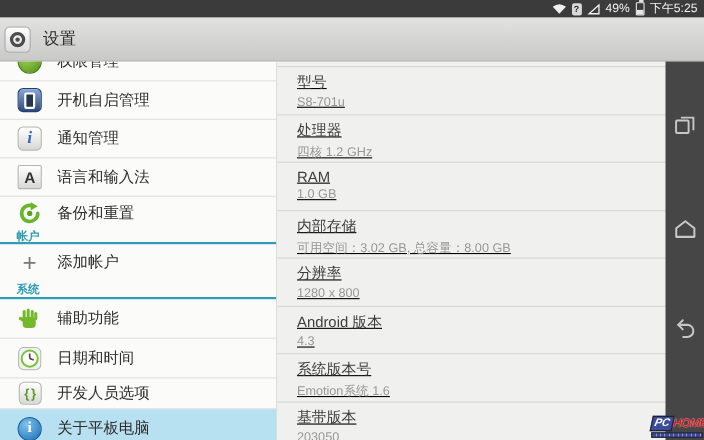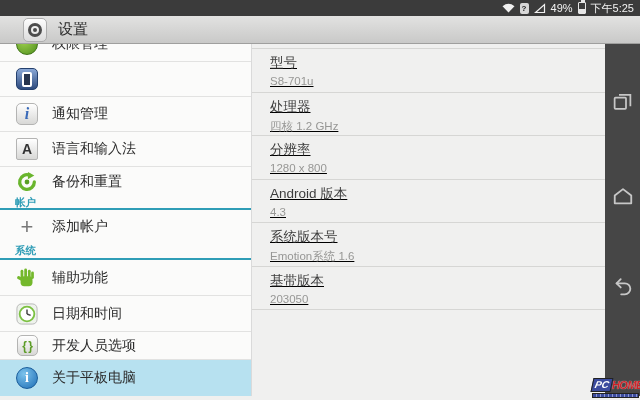--- a/index.html
+++ b/index.html
@@ -11,22 +11,22 @@
   .status-bar { height:16px; background:#3b3b3b; display:flex; align-items:center;
     justify-content:flex-end; gap:5px; padding-right:6px; color:#f2f2f2; font-size:11px; }
   .sb-txt { line-height:16px; }
   .sim-box { width:9px; height:11px; background:#d8d8d8; border-radius:2px; color:#222;
     font-size:8px; font-weight:bold; display:flex; align-items:center; justify-content:center; }
   .batt { position:relative; width:8px; height:12px; border:1px solid #e6e6e6; border-radius:1px; }
   .batt::before { content:""; position:absolute; top:-3px; left:2px; width:4px; height:2px; background:#e6e6e6; }
   .batt-fill { position:absolute; bottom:0; left:0; right:0; height:45%; background:#e6e6e6; }
 
   
-  .header { height:28px; background:linear-gradient(#e2e2e1,#c9c9c8); border-bottom:1px solid #9f9f9e;
-    display:flex; align-items:center; gap:11px; padding-left:23px; }
+  .header { height:40px; background:linear-gradient(#e2e2e1,#c9c9c8); border-bottom:1px solid #9f9f9e;
+    display:flex; align-items:center; gap:11px; padding-left:4px; }
   .gear { width:24px; height:24px; border-radius:5px; border:1px solid #adadad;
     background:linear-gradient(#fdfdfd,#dcdcdc); display:flex; align-items:center; justify-content:center; }
   .gear-ring { position:relative; width:14px; height:14px; border:3px solid #4d4d4d; border-radius:50%; }
   .gear-ring::after { content:""; position:absolute; inset:2px; background:#4d4d4d; border-radius:50%; }
   .header-title { font-size:15px; color:#2a2a2a; }
 
   
   .page-body { display:flex; height:352px; }
   .sidebar { width:252px; background:#fbfbfa; display:flex; flex-direction:column; border-right:1px solid #dadada; }
   .detail { flex:1; background:#f0f0ef; padding-top:4px;text-decoration:underline; }
@@ -123,20 +123,21 @@
           <span class="slabel">权限管理</span>
         </div>
       </div>
 
       <div class="srow divider" style="height:35px;">
         <span class="icn">
             <span class="icn-startup">
               <span class="ph"></span>
             </span>
           </span>
+        <span class="slabel">开机自启管理</span>
       </div>
 
       <div class="srow divider" style="height:35px;">
         <span class="icn">
             <span class="box-icn">
               <span class="notif-i">i</span>
             </span>
           </span>
         <span class="slabel">通知管理</span>
       </div>
@@ -226,20 +227,28 @@
 
         <div class="drow">
           <div class="t">型号</div>
           <div class="v">S8-701u</div>
         </div>
         <div class="drow">
           <div class="t">处理器</div>
           <div class="v">四核 1.2 GHz</div>
         </div>
         <div class="drow">
+          <div class="t">RAM</div>
+          <div class="v">1.0 GB</div>
+        </div>
+        <div class="drow">
+          <div class="t">内部存储</div>
+          <div class="v">可用空间：3.02 GB, 总容量：8.00 GB</div>
+        </div>
+        <div class="drow">
           <div class="t">分辨率</div>
           <div class="v">1280 x 800</div>
         </div>
         <div class="drow">
           <div class="t">Android 版本</div>
           <div class="v">4.3</div>
         </div>
         <div class="drow">
           <div class="t">系统版本号</div>
           <div class="v">Emotion系统 1.6</div>

